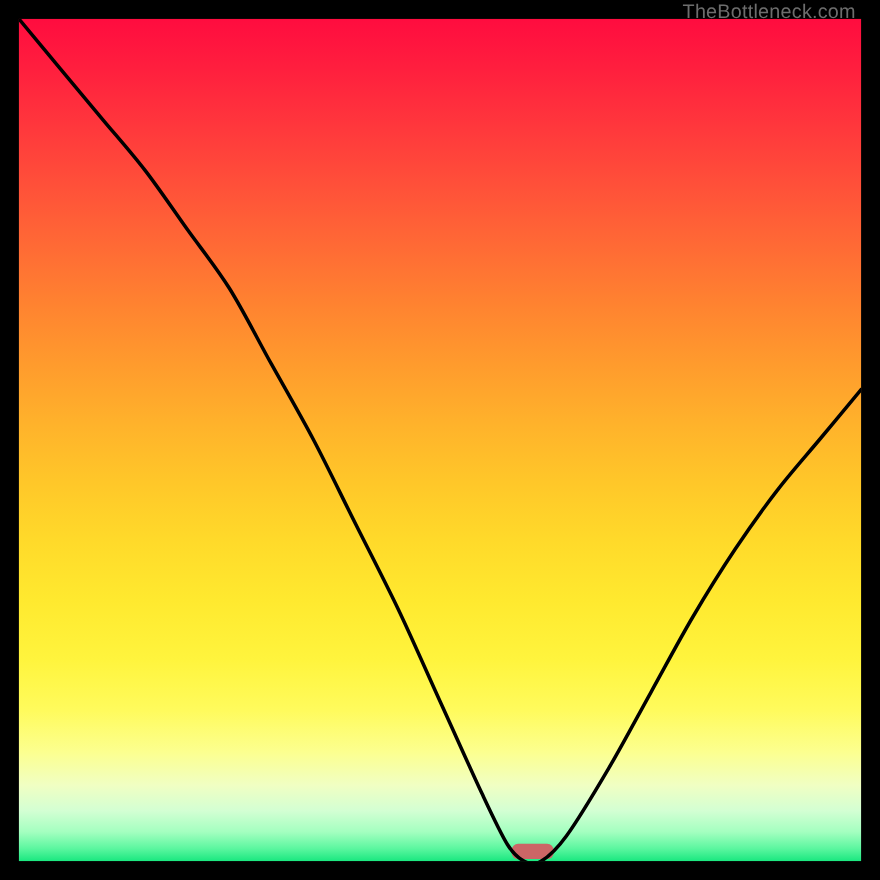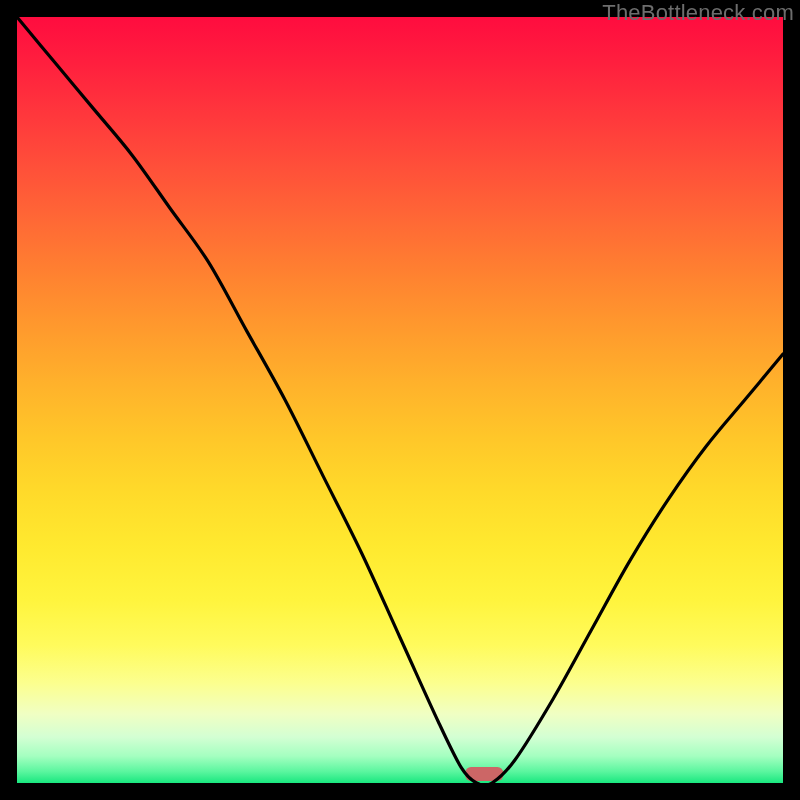--- a/index.html
+++ b/index.html
@@ -53,23 +53,23 @@
   }
   .curve-svg {
     position: absolute;
     inset: 0;
     width: 100%;
     height: 100%;
   }
   .attribution {
     position: absolute;
     top: 0;
-    right: 6px;
+    right: 22px;
     color: #6d6d6d;
-    font-size: 22px;
+    font-size: 18px;
     font-weight: 500;
     letter-spacing: 0.2px;
     user-select: none;
   }
 </style>
 </head>
 <body>
 
 <div class="frame">
 

